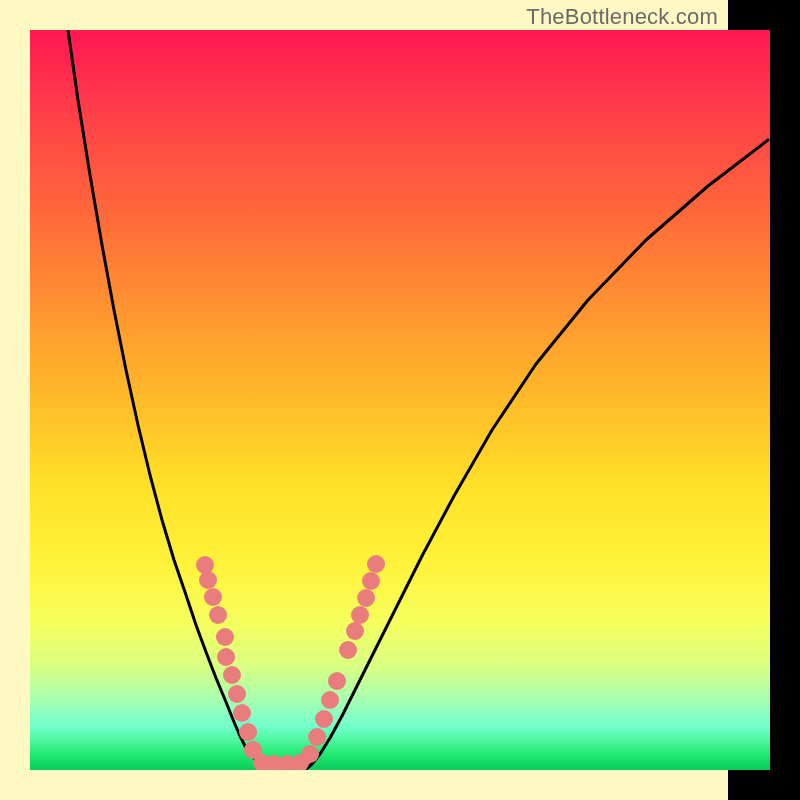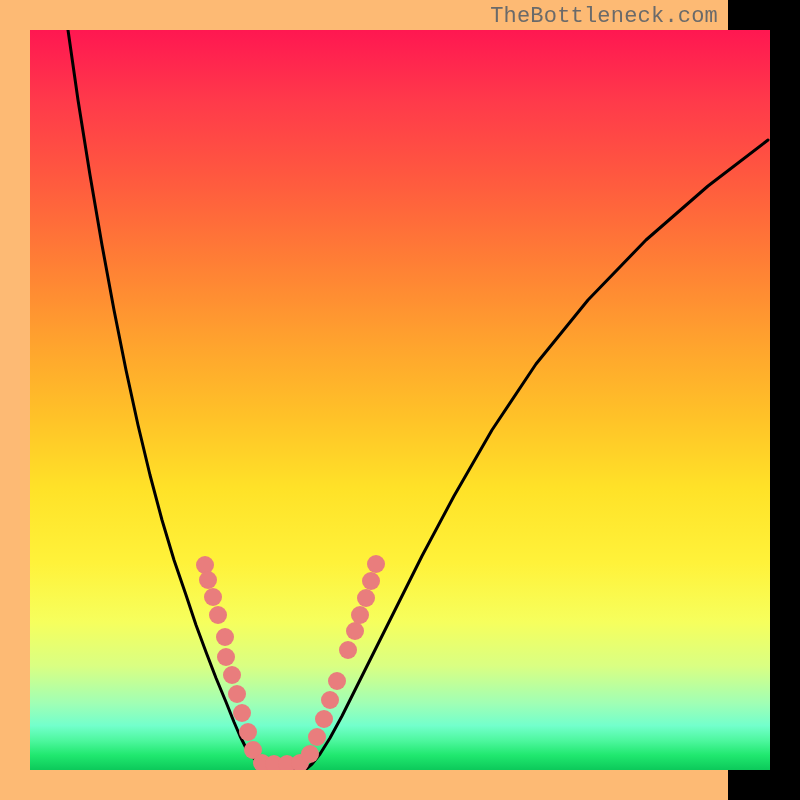--- a/index.html
+++ b/index.html
@@ -8,22 +8,21 @@
     width: 800px;
     height: 800px;
     overflow: hidden;
     font-family: Arial, Helvetica, sans-serif;
     background: #000;
   }
   .frame {
     position: relative;
     width: 728px;
     height: 800px;
-    background: #fdba74;
-    font-family: Liberation Mono, monospace;
+    background: #fef9c3;
   }
   .plot-area {
     position: absolute;
     left: 30px;
     top: 30px;
     width: 740px;
     height: 740px;
     background: linear-gradient(
       to bottom,
       #ff1751 0%,

